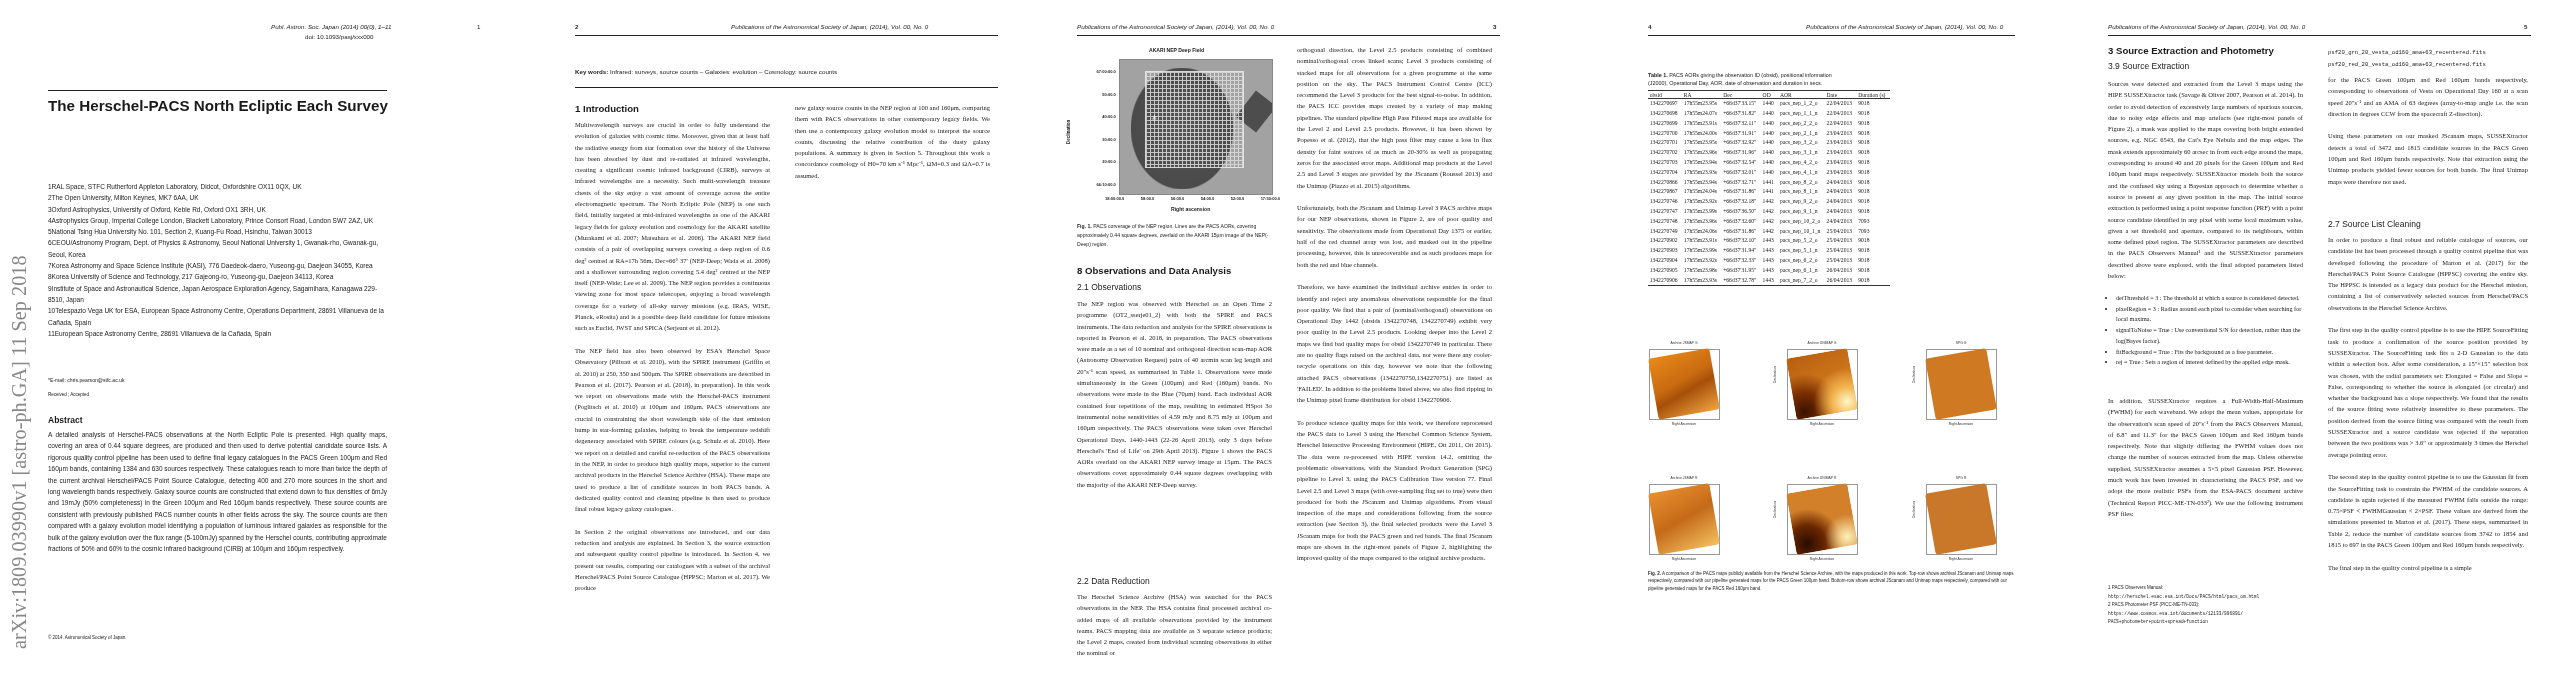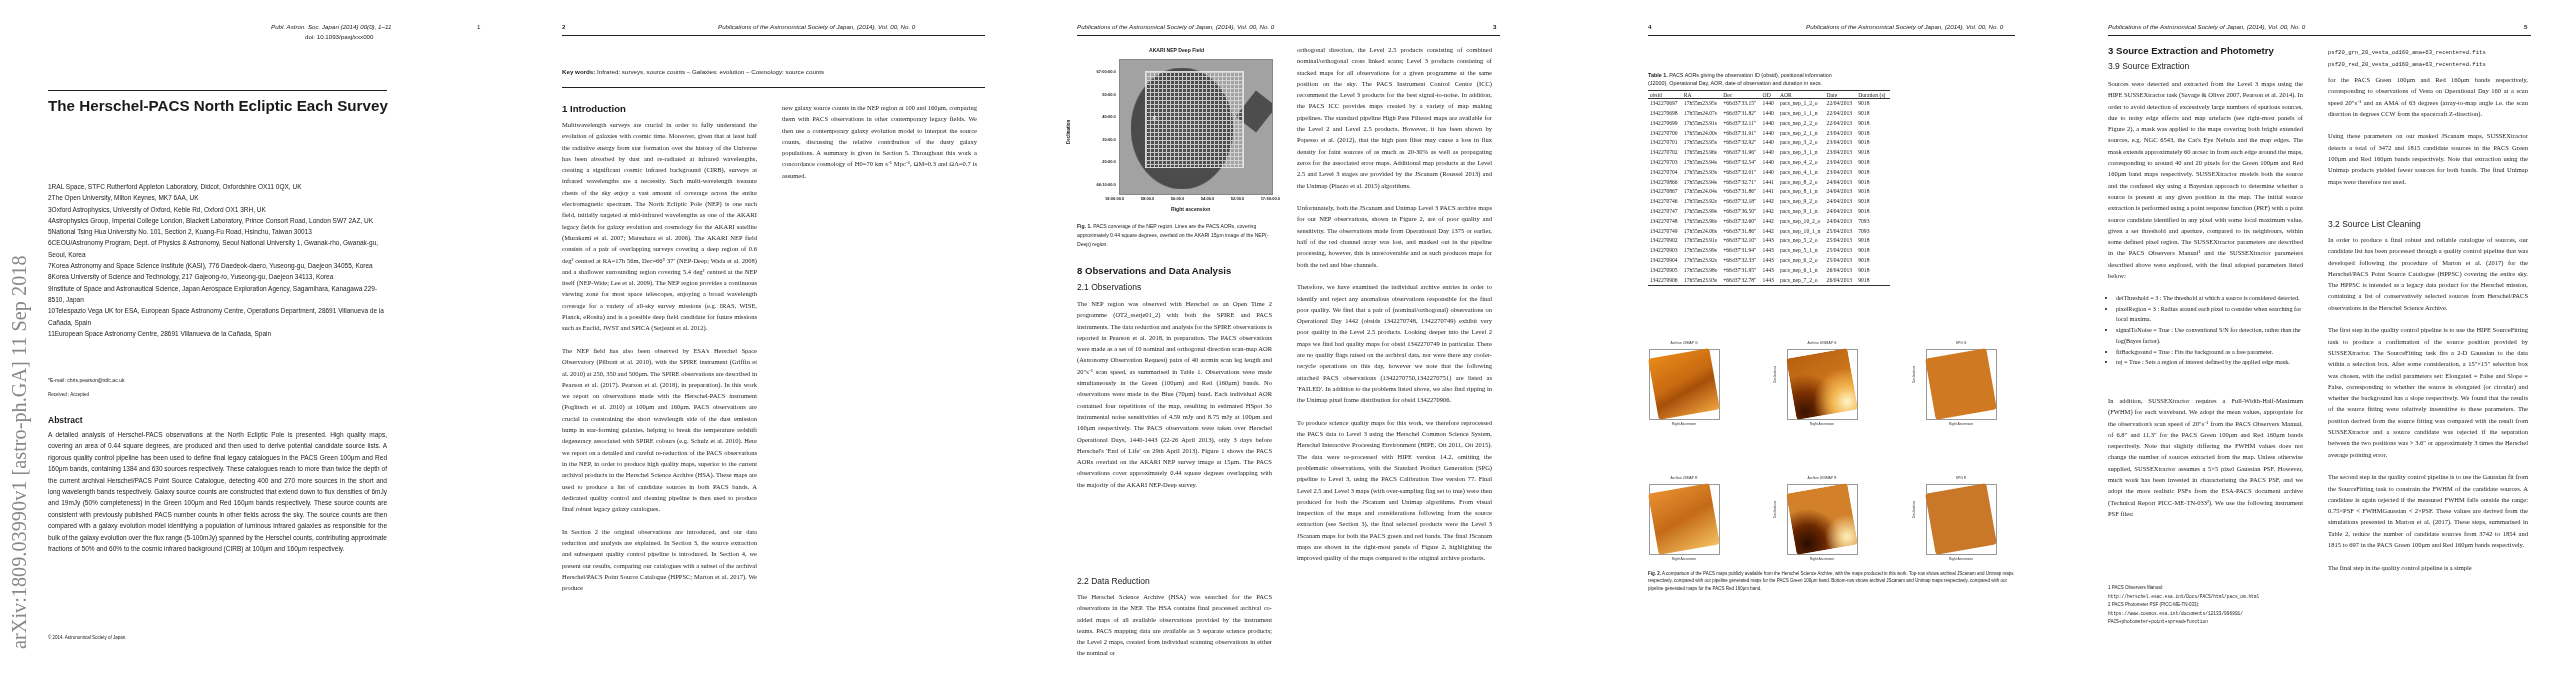--- a/index.html
+++ b/index.html
@@ -53,21 +53,21 @@
     <div>10Telespazio Vega UK for ESA, European Space Astronomy Centre, Operations Department, 28691 Villanueva de la Cañada, Spain</div>
     <div>11European Space Astronomy Centre, 28691 Villanueva de la Cañada, Spain</div>
   </div>
   <div class="sans" style="position:absolute;left:48px;top:377px;font-size:5.1px;">*E-mail: chris.pearson@stfc.ac.uk</div>
   <div class="sans" style="position:absolute;left:48px;top:392px;font-size:4.5px;">Received ; Accepted</div>
   <div class="sans" style="position:absolute;left:48px;top:415px;font-size:8.5px;font-weight:bold;">Abstract</div>
   <div class="sans" style="position:absolute;left:48px;top:429px;width:339px;font-size:6.5px;line-height:11.4px;text-align:justify;">A detailed analysis of Herschel-PACS observations at the North Ecliptic Pole is presented. High quality maps, covering an area of 0.44 square degrees, are produced and then used to derive potential candidate source lists. A rigorous quality control pipeline has been used to define final legacy catalogues in the PACS Green 100μm and Red 160μm bands, containing 1384 and 630 sources respectively. These catalogues reach to more than twice the depth of the current archival Herschel/PACS Point Source Catalogue, detecting 400 and 270 more sources in the short and long wavelength bands respectively. Galaxy source counts are constructed that extend down to flux densities of 6mJy and 19mJy (50% completeness) in the Green 100μm and Red 160μm bands respectively. These source counts are consistent with previously published PACS number counts in other fields across the sky. The source counts are then compared with a galaxy evolution model identifying a population of luminous infrared galaxies as responsible for the bulk of the galaxy evolution over the flux range (5-100mJy) spanned by the Herschel counts, contributing approximate fractions of 50% and 60% to the cosmic infrared background (CIRB) at 100μm and 160μm respectively.</div>
   <div class="sans" style="position:absolute;left:48px;top:635px;font-size:4.5px;">© 2014. Astronomical Society of Japan.</div>
 </div>
 
-<div class="page" style="left:515px;text-decoration:underline;">
+<div class="page" style="left:528px;text-decoration:underline;">
   <div class="hdr" style="left:47px;font-weight:bold;">2</div>
   <div class="hdr" style="left:203px;font-style:italic;">Publications of the Astronomical Society of Japan, (2014), Vol. 00, No. 0</div>
   <div class="hrule" style="left:47px;top:35px;width:423px;"></div>
   <div class="sans" style="position:absolute;left:47px;top:68px;font-size:6.2px;">
     <b>Key words:</b>
     <span>Infrared: surveys, source counts – Galaxies: evolution – Cosmology: source counts</span>
   </div>
   <div class="hrule" style="left:47px;top:87px;width:423px;"></div>
   <div class="h1" style="position:absolute;left:47px;top:103px;">1  Introduction</div>
   <div class="body-text" style="position:absolute;left:47px;top:119px;width:195px;white-space:pre-line;">Multiwavelength surveys are crucial in order to fully understand the evolution of galaxies with cosmic time. Moreover, given that at least half the radiative energy from star formation over the history of the Universe has been absorbed by dust and re-radiated at infrared wavelengths, creating a significant cosmic infrared background (CIRB), surveys at infrared wavelengths are a necessity. Such multi-wavelength treasure chests of the sky enjoy a vast amount of coverage across the entire electromagnetic spectrum. The North Ecliptic Pole (NEP) is one such field, initially targeted at mid-infrared wavelengths as one of the AKARI legacy fields for galaxy evolution and cosmology for the AKARI satellite (Murakami et al. 2007; Matsuhara et al. 2006). The AKARI NEP field consists of a pair of overlapping surveys covering a deep region of 0.6 deg² centred at RA=17h 56m, Dec=66° 37′ (NEP-Deep; Wada et al. 2008) and a shallower surrounding region covering 5.4 deg² centred at the NEP itself (NEP-Wide; Lee et al. 2009). The NEP region provides a continuous viewing zone for most space telescopes, enjoying a broad wavelength coverage for a variety of all-sky survey missions (e.g. IRAS, WISE, Planck, eRosita) and is a possible deep field candidate for future missions such as Euclid, JWST and SPICA (Serjeant et al. 2012).
@@ -399,21 +399,21 @@
     <div class="mono">https://www.cosmos.esa.int/documents/12133/996891/</div>
     <div class="mono">PACS+photometer+point+spread+function</div>
   </div>
   <div class="mono" style="position:absolute;left:267px;top:47px;font-size:5.6px;line-height:12px;">
     <div>psf20_grn_20_vesta_od160_ama+63_recentered.fits</div>
     <div>psf20_red_20_vesta_od160_ama+63_recentered.fits</div>
   </div>
   <div class="body-text" style="position:absolute;left:267px;top:74px;width:200px;white-space:pre-line;">for the PACS Green 100μm and Red 160μm bands respectively, corresponding to observations of Vesta on Operational Day 160 at a scan speed 20″s⁻¹ and an AMA of 63 degrees (array-to-map angle i.e. the scan direction in degrees CCW from the spacecraft Z-direction).
 
 Using these parameters on our masked JScanam maps, SUSSEXtractor detects a total of 3472 and 1815 candidate sources in the PACS Green 100μm and Red 160μm bands respectively. Note that extraction using the Unimap products yielded fewer sources for both bands. The final Unimap maps were therefore not used.</div>
-  <div class="h2" style="position:absolute;left:267px;top:219px;">3.2  Source List Cleaning</div>
+  <div class="h2" style="position:absolute;left:267px;top:219px;">2.7  Source List Cleaning</div>
   <div class="body-text" style="position:absolute;left:267px;top:234px;width:200px;white-space:pre-line;">In order to produce a final robust and reliable catalogue of sources, our candidate list has been processed through a quality control pipeline that was developed following the procedure of Marton et al. (2017) for the Herschel/PACS Point Source Catalogue (HPPSC) covering the entire sky. The HPPSC is intended as a legacy data product for the Herschel mission, containing a list of conservatively selected sources from Herschel/PACS observations in the Herschel Science Archive.
 
 The first step in the quality control pipeline is to use the HIPE SourceFitting task to produce a confirmation of the source position provided by SUSSEXtractor. The SourceFitting task fits a 2-D Gaussian to the data within a selection box. After some consideration, a 15″×15″ selection box was chosen, with the radial parameters set: Elongated = False and Slope = False, corresponding to whether the source is elongated (or circular) and whether the background has a slope respectively. We found that the results of the source fitting were relatively insensitive to these parameters. The position derived from the source fitting was compared with the result from SUSSEXtractor and a source candidate was rejected if the separation between the two positions was &gt; 3.6″ or approximately 3 times the Herschel average pointing error.
 
 The second step in the quality control pipeline is to use the Gaussian fit from the SourceFitting task to constrain the FWHM of the candidate sources. A candidate is again rejected if the measured FWHM falls outside the range: 0.75×PSF &lt; FWHMGaussian &lt; 2×PSF. These values are derived from the simulations presented in Marton et al. (2017). These steps, summarised in Table 2, reduce the number of candidate sources from 3742 to 1854 and 1815 to 697 in the PACS Green 100μm and Red 160μm bands respectively.
 
 The final step in the quality control pipeline is a simple</div>
 </div>
 
 

